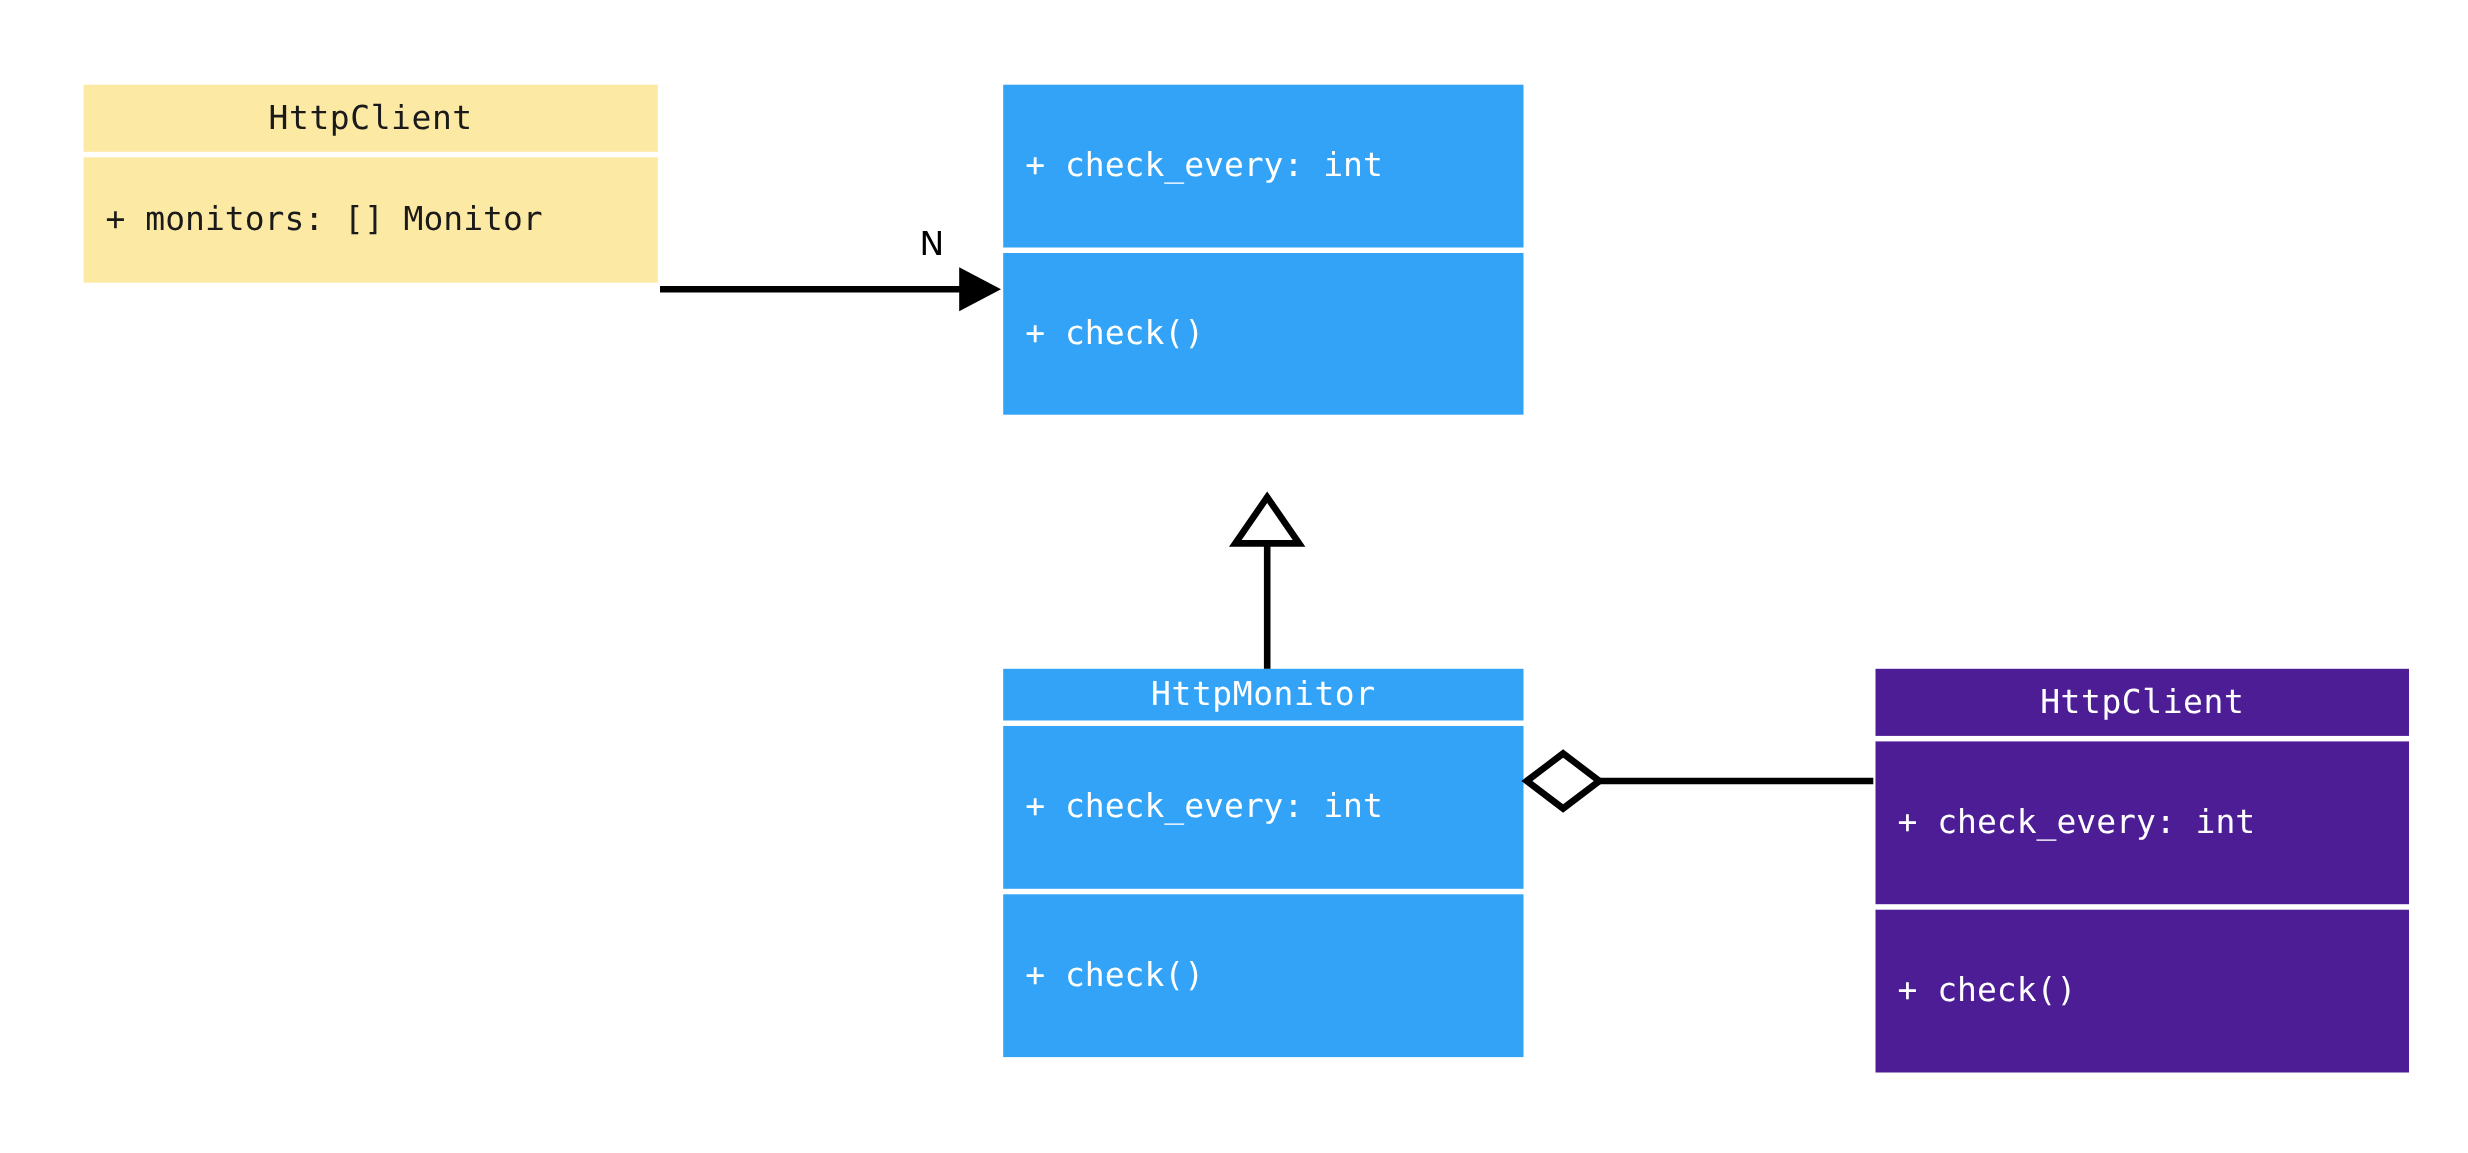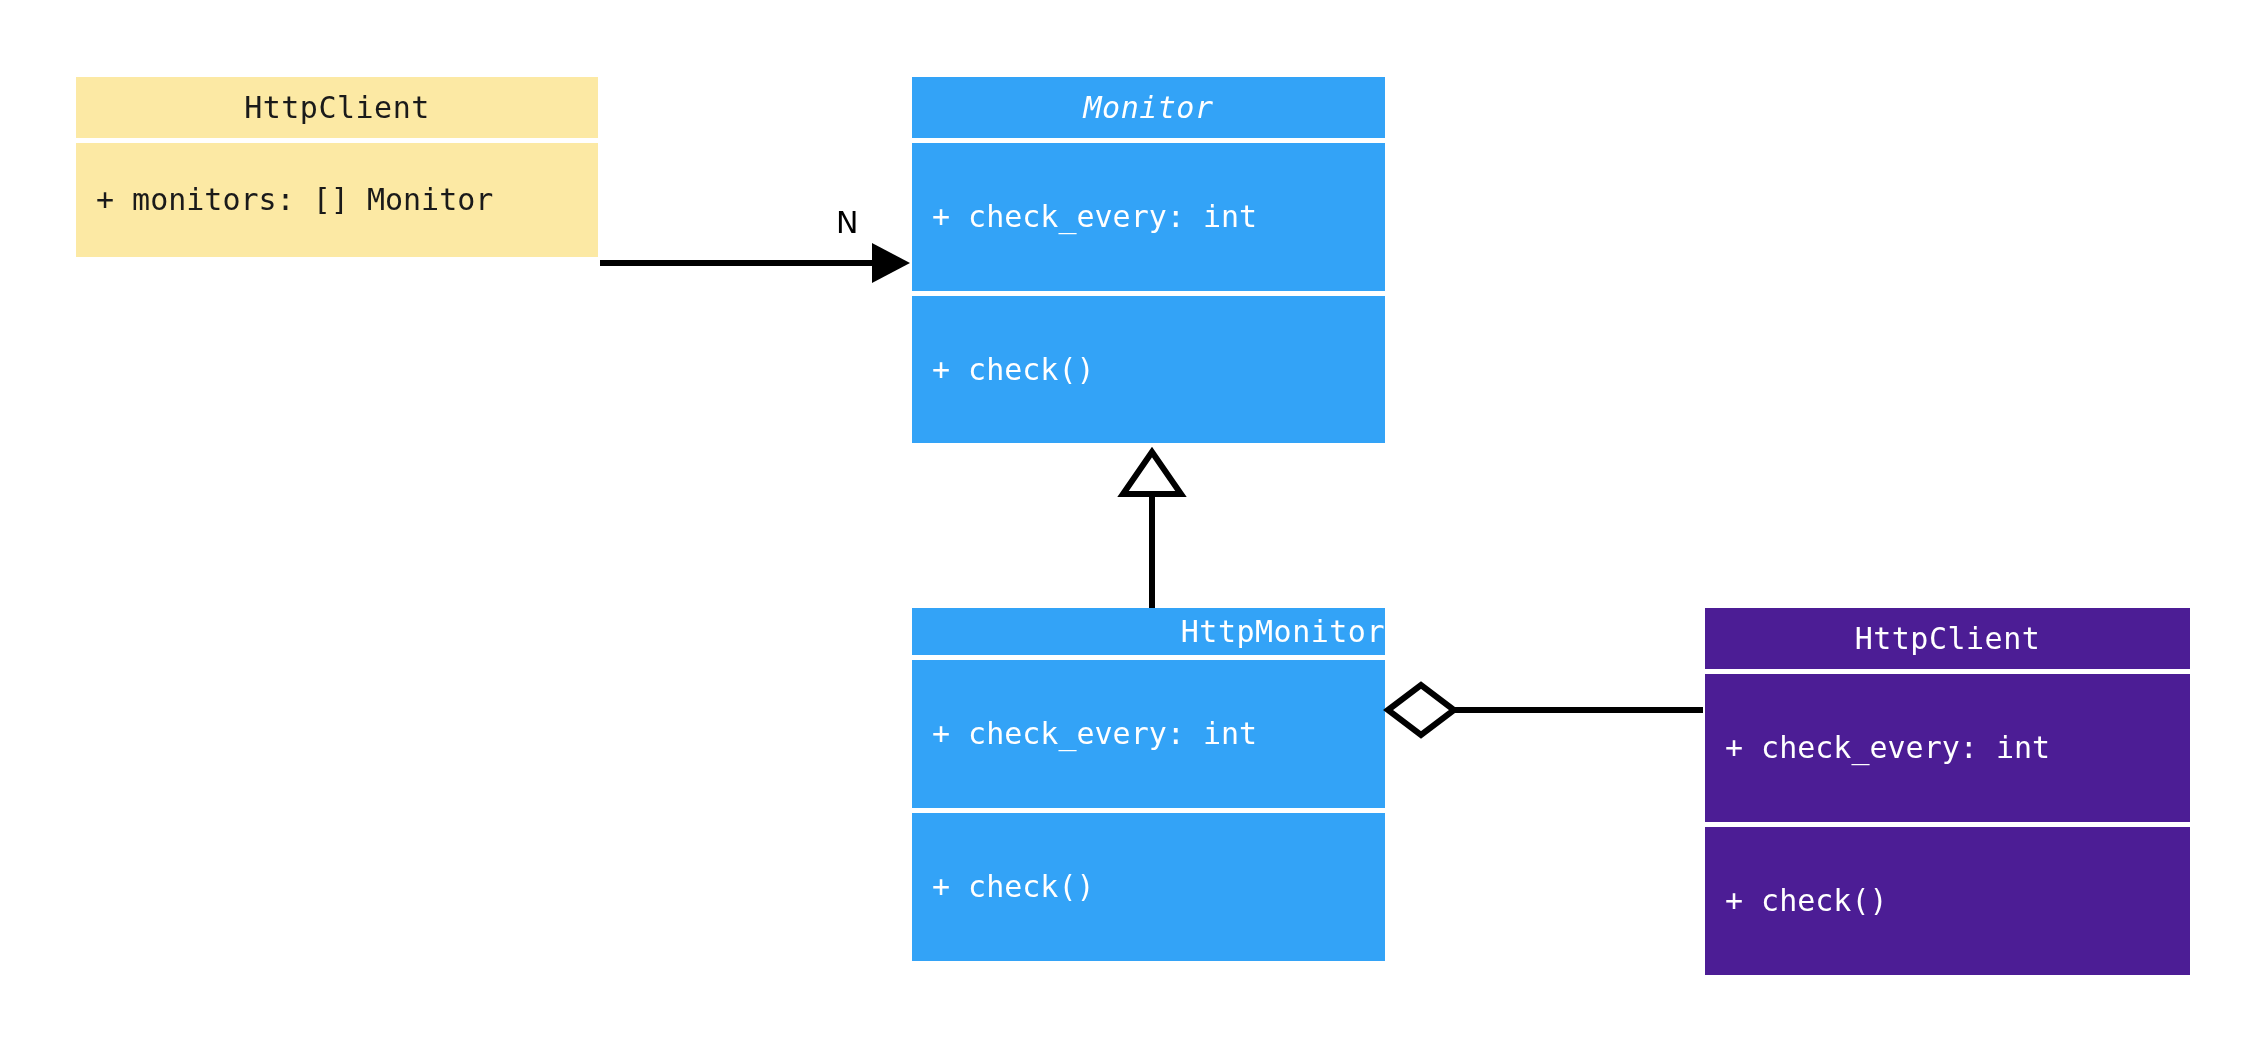--- a/index.html
+++ b/index.html
@@ -99,33 +99,30 @@
   <div class="uml-class theme-yellow" style="left:76px; top:77px; width:522px; height:371px;">
     <div class="compartment title-compartment" style="height:61px;">
       <span class="class-title">HttpClient</span>
     </div>
     <div class="compartment members-compartment" style="height:114px;">
       <span class="member-line">+ monitors: [] Monitor</span>
     </div>
   </div>
 
   <div class="uml-class theme-blue" style="left:912px; top:77px; width:473px; height:371px;">
-    <div class="compartment title-compartment" style="height:61px;">
-      <span class="class-title abstract">Monitor</span>
-    </div>
     <div class="compartment members-compartment" style="height:148px;">
       <span class="member-line">+ check_every: int</span>
     </div>
     <div class="compartment members-compartment" style="height:147px;">
       <span class="member-line">+ check()</span>
     </div>
   </div>
 
   <div class="uml-class theme-blue" style="left:912px; top:608px; width:473px; height:372px;">
-    <div class="compartment title-compartment" style="height:47px;align-items:flex-end;">
+    <div class="compartment title-compartment" style="height:47px;">
       <span class="class-title">HttpMonitor</span>
     </div>
     <div class="compartment members-compartment" style="height:148px;">
       <span class="member-line">+ check_every: int</span>
     </div>
     <div class="compartment members-compartment" style="height:148px;">
       <span class="member-line">+ check()</span>
     </div>
   </div>
 

